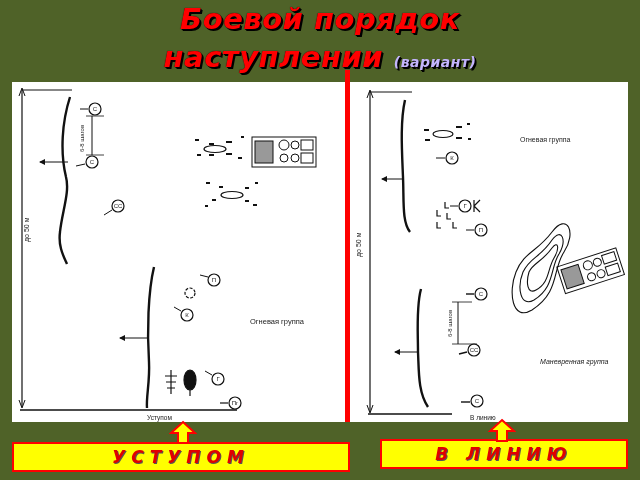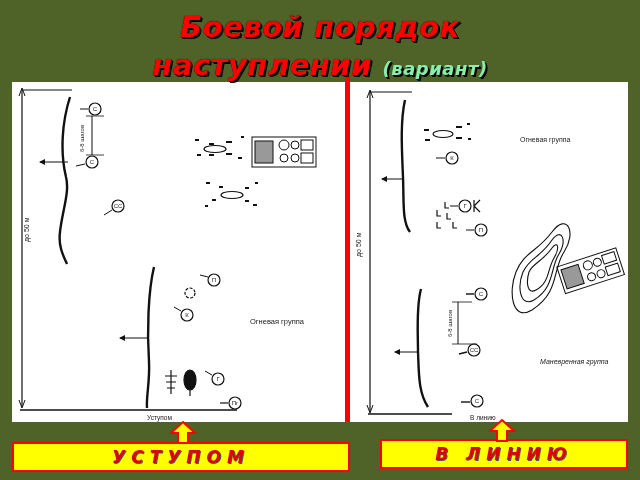--- a/index.html
+++ b/index.html
@@ -10,28 +10,28 @@
   }
   .panel {
     position:absolute; left:12px; top:82px; width:616px; height:340px;
     background:#ffffff;
   }
   .separator {
     position:absolute; left:345px; top:70px; width:5px; height:352px;
     background:#ff0000; z-index:3;
   }
   .title {
-    position:absolute; left:0; top:8px; width:640px; text-align:center;
+    position:absolute; left:0; top:0; width:640px; text-align:center;
     z-index:5; font-weight:bold; font-style:italic;
     color:#ff0000; line-height:38px; font-size:29px;
     text-shadow:1px 1px 0 #000, 2px 2px 0 #000, 0 0 1px #000;
     letter-spacing:0.5px;
   }
   .title .variant {
-    color:#86efac; font-size:18px;
+    color:#c4b5fd; font-size:14px;
     text-shadow:1px 1px 0 #000, 2px 2px 0 #000;
   }
   svg.diagram { position:absolute; left:12px; top:82px; z-index:2; }
   .diag-text { font-family:"Liberation Sans", sans-serif; fill:#222; }
   .btn {
     position:absolute; height:30px; background:#ffff00;
     border:2px solid #ff0000; box-sizing:border-box;
     display:flex; align-items:center; justify-content:center;
     color:#e00000; font-weight:bold; font-style:italic;
     font-size:17px; letter-spacing:6px;

